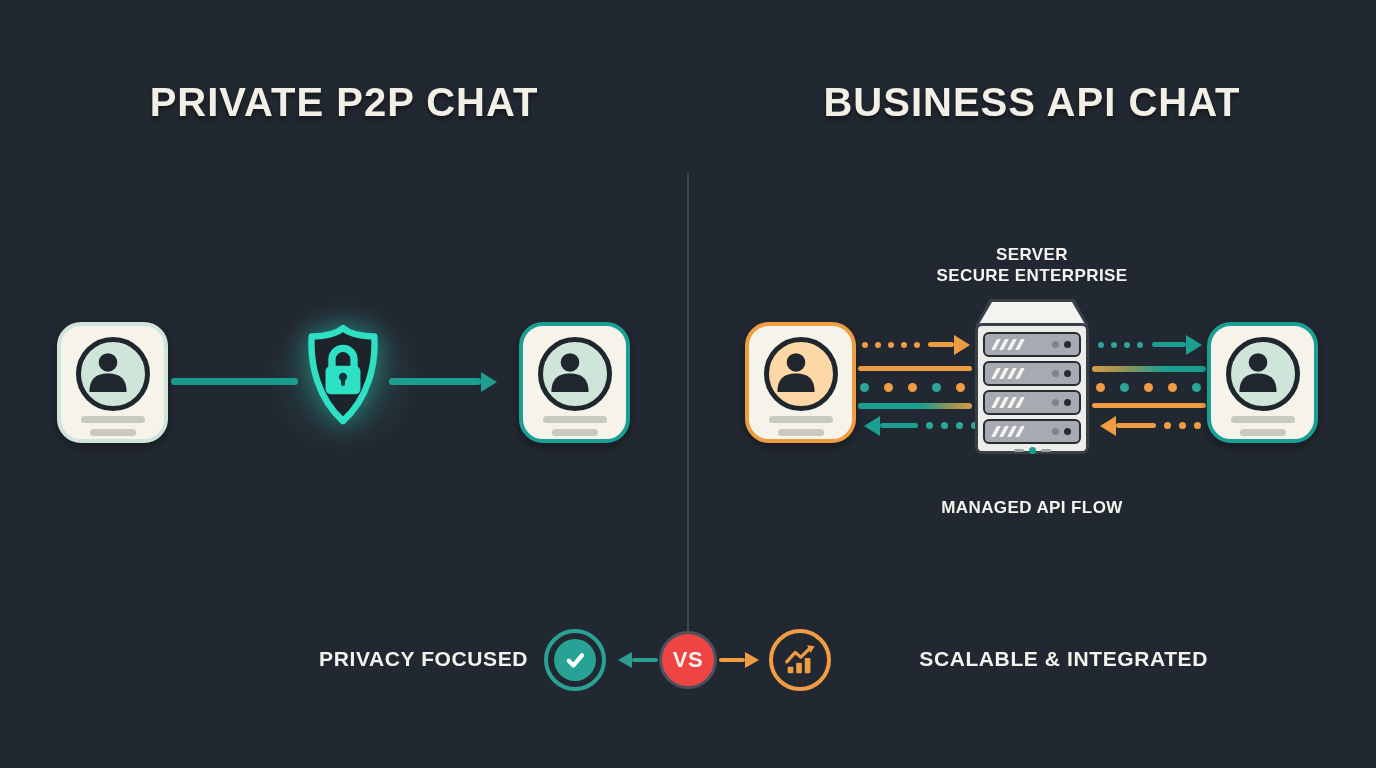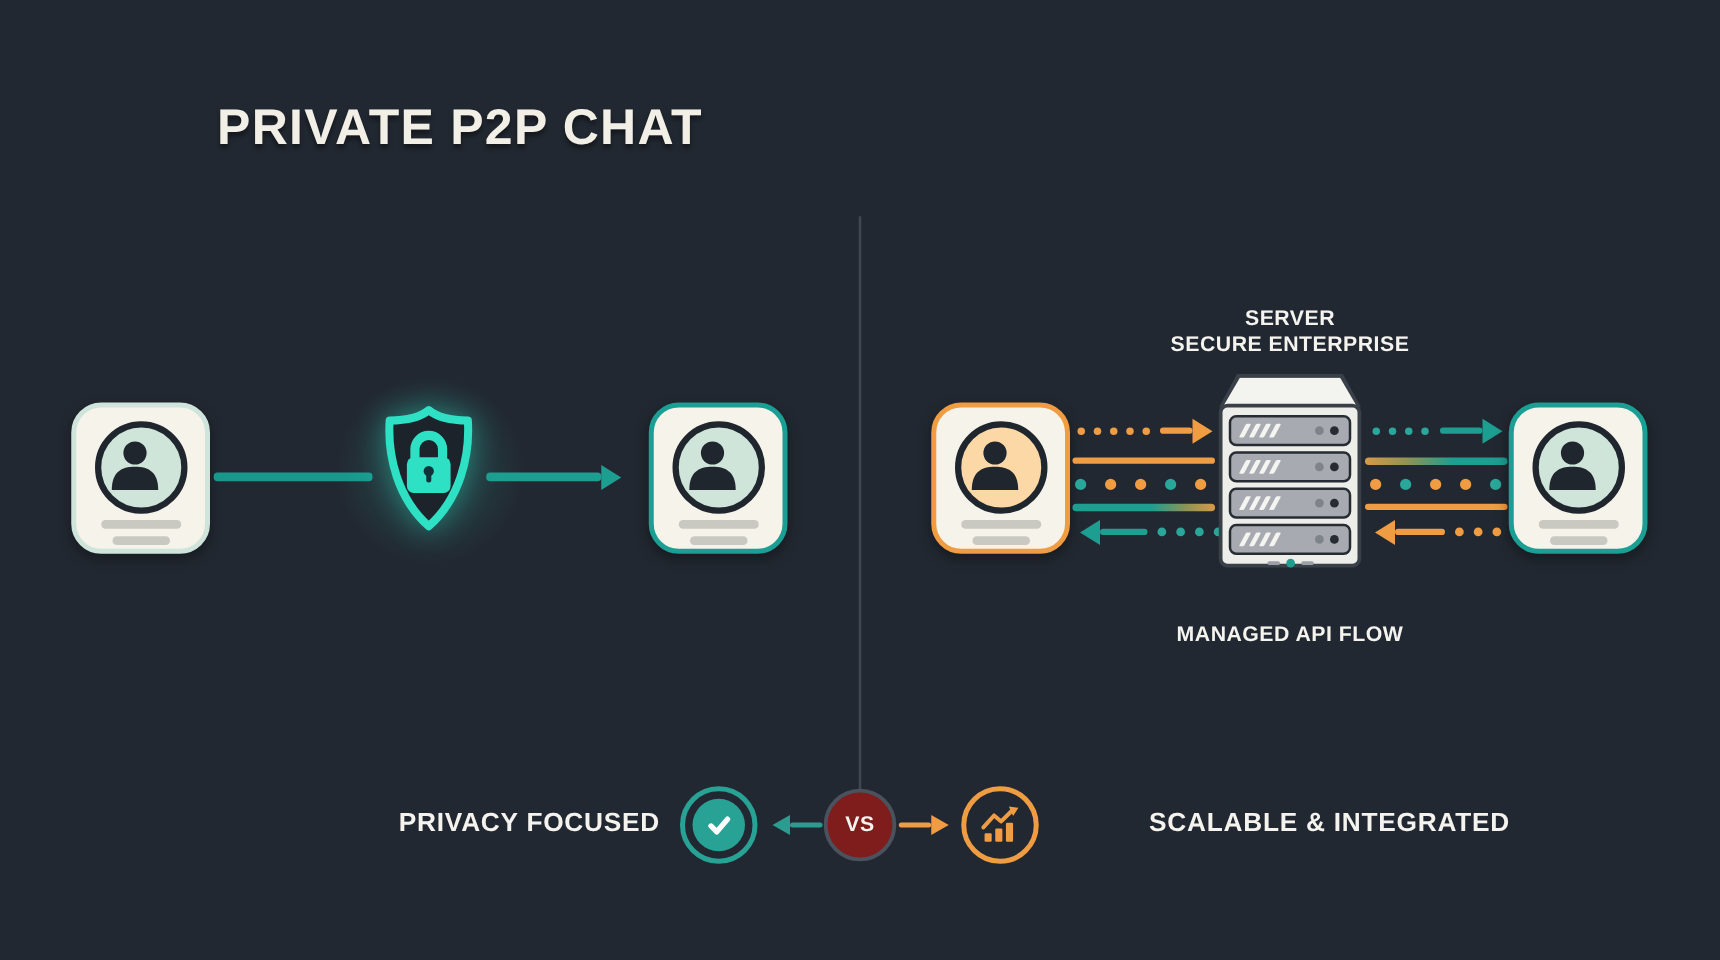--- a/index.html
+++ b/index.html
@@ -8,21 +8,21 @@
     background:#222831;
     font-family:"Liberation Sans","DejaVu Sans",sans-serif;
     color:#f2efe7;
   }
   
   .panel-title{
     position:absolute;top:80px;width:688px;margin:0;
     text-align:center;font-size:40px;font-weight:bold;letter-spacing:1px;
     color:#f2efe7;text-shadow:0 3px 4px rgba(0,0,0,.45);
   }
-  .panel-title.left{left:0;margin-left:24px;}
+  .panel-title.left{left:0;}
   .panel-title.right{left:688px;}
   .divider{position:absolute;left:687px;top:173px;width:2px;height:459px;background:#3f4752;}
 
   
   .user-card{
     position:absolute;width:111px;height:121px;box-sizing:border-box;
     background:#f5f3ea;border:4px solid #cfe5dc;border-radius:24px;
     box-shadow:0 4px 10px rgba(0,0,0,.35);
   }
   .user-card.border-teal{border-color:#1b9e93;}
@@ -99,30 +99,31 @@
   
   .footer-label{position:absolute;top:647px;font-size:21px;font-weight:bold;letter-spacing:.6px;color:#f4f3ee;}
   .footer-label.left{left:188px;width:340px;text-align:right;}
   .footer-label.right{left:848px;width:360px;text-align:right;}
   .badge{position:absolute;width:62px;height:62px;box-sizing:border-box;border-radius:50%;
     display:flex;align-items:center;justify-content:center;}
   .badge.check{left:544px;top:629px;border:4px solid #27a295;}
   .badge.check .inner{width:42px;height:42px;border-radius:50%;background:#27a295;display:flex;align-items:center;justify-content:center;}
   .badge.chart{left:769px;top:629px;border:4px solid #f09c42;}
   .vs-circle{position:absolute;left:659px;top:631px;width:58px;height:58px;box-sizing:border-box;
-    background:#7f1d1d;border:3px solid #49525d;border-radius:50%;
+    background:#ef4444;border:3px solid #49525d;border-radius:50%;
     display:flex;align-items:center;justify-content:center;
-    font-size:17px;font-weight:bold;color:#f4f3ee;letter-spacing:.5px;}
+    font-size:22px;font-weight:bold;color:#f4f3ee;letter-spacing:.5px;}
 </style>
 </head>
 <body>
 
 <div class="stage">
 
   <h1 class="panel-title left">PRIVATE P2P CHAT</h1>
+  <h1 class="panel-title right">BUSINESS API CHAT</h1>
   <div class="divider"></div>
 
   <div class="user-card" style="left:57px;top:322px;">
     <div class="avatar">
       <svg width="54" height="54" viewBox="0 0 64 64" style="left:0;top:1px;">
         <circle cx="32" cy="23" r="11" fill="#20262d"></circle>
         <path d="M10 58 C10 41 19 36 32 36 C45 36 54 41 54 58 Z" fill="#20262d"></path>
       </svg>
     </div>
     <div class="ph-line long"></div>

